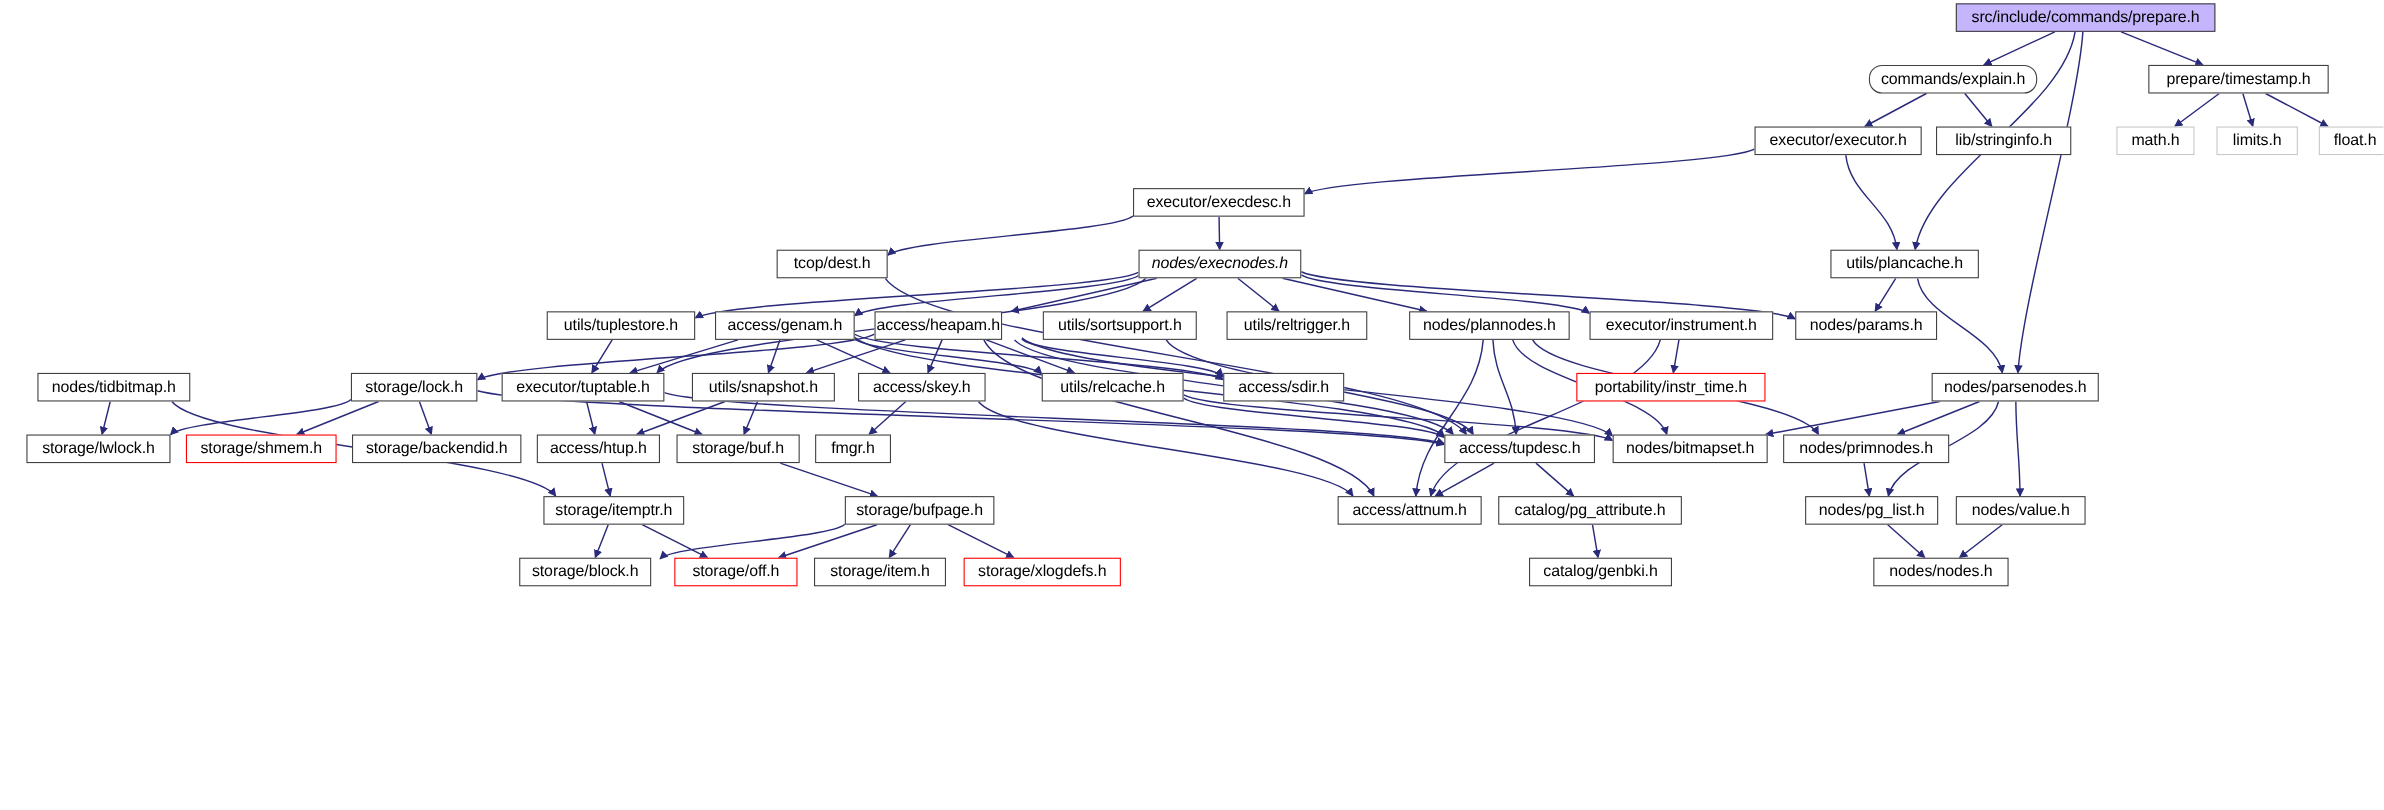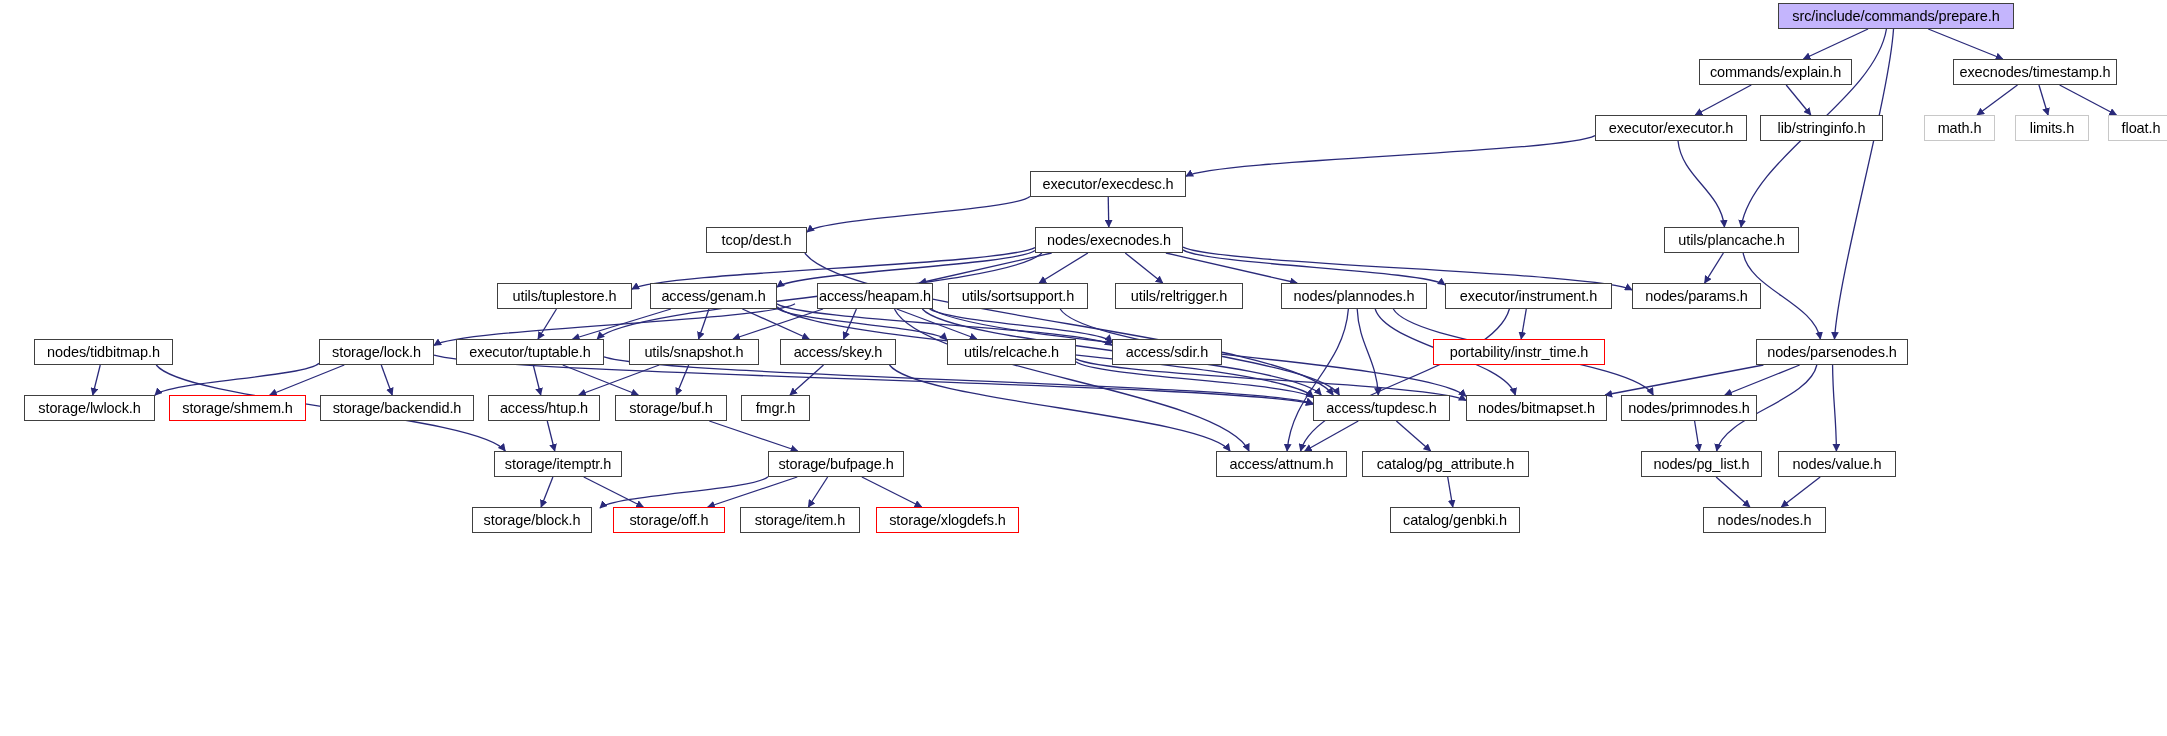--- a/index.html
+++ b/index.html
@@ -139,25 +139,25 @@
         <path d="M861.8839285714286,477 L921.6160714285714,507" fill="none" stroke="#2a2a7a" stroke-width="1.3" marker-end="url(#arrow)"></path>
         <path d="M1447.705357142857,477 L1452.794642857143,507" fill="none" stroke="#2a2a7a" stroke-width="1.3" marker-end="url(#arrow)"></path>
         <path d="M1716.125,477 L1749.875,507" fill="none" stroke="#2a2a7a" stroke-width="1.3" marker-end="url(#arrow)"></path>
         <path d="M1820.169642857143,477 L1781.330357142857,507" fill="none" stroke="#2a2a7a" stroke-width="1.3" marker-end="url(#arrow)"></path>
       </g>
   </svg>
   <div id="node-layer">
       <div class="node root" style="left: 1778px; top: 3px; width: 236px;">
         <span>src/include/commands/prepare.h</span>
       </div>
-      <div class="node" style="left: 1699px; top: 59px; width: 153px;">
+      <div class="node" style="left: 1699px; top: 59px; width: 153px; border-radius: 12px;">
         <span>commands/explain.h</span>
       </div>
       <div class="node" style="left: 1953px; top: 59px; width: 164px;">
-        <span>execnodes/timestamp.h</span>
+        <span>prepare/timestamp.h</span>
       </div>
       <div class="node" style="left: 1595px; top: 115px; width: 152px;">
         <span>executor/executor.h</span>
       </div>
       <div class="node" style="left: 1760px; top: 115px; width: 123px;">
         <span>lib/stringinfo.h</span>
       </div>
       <div class="node plain" style="left: 1924px; top: 115px; width: 71px;">
         <span>math.h</span>
       </div>
@@ -169,30 +169,30 @@
       </div>
       <div class="node" style="left: 1030px; top: 171px; width: 156px;">
         <span>executor/execdesc.h</span>
       </div>
       <div class="node" style="left: 1664px; top: 227px; width: 135px;">
         <span>utils/plancache.h</span>
       </div>
       <div class="node" style="left: 706px; top: 227px; width: 101px;">
         <span>tcop/dest.h</span>
       </div>
-      <div class="node" style="left: 1035px; top: 227px; width: 148px;">
+      <div class="node" style="left: 1035px; top: 227px; width: 148px; font-style: italic;">
         <span>nodes/execnodes.h</span>
       </div>
       <div class="node" style="left: 497px; top: 283px; width: 135px;">
         <span>utils/tuplestore.h</span>
       </div>
       <div class="node" style="left: 650px; top: 283px; width: 127px;">
         <span>access/genam.h</span>
       </div>
-      <div class="node" style="left: 795px; top: 283px; width: 116px; margin-left: 22px;">
+      <div class="node" style="left: 795px; top: 283px; width: 116px;">
         <span>access/heapam.h</span>
       </div>
       <div class="node" style="left: 948px; top: 283px; width: 140px;">
         <span>utils/sortsupport.h</span>
       </div>
       <div class="node" style="left: 1115px; top: 283px; width: 128px;">
         <span>utils/reltrigger.h</span>
       </div>
       <div class="node" style="left: 1281px; top: 283px; width: 146px;">
         <span>nodes/plannodes.h</span>
@@ -247,21 +247,21 @@
       </div>
       <div class="node" style="left: 741px; top: 395px; width: 69px;">
         <span>fmgr.h</span>
       </div>
       <div class="node" style="left: 1313px; top: 395px; width: 137px;">
         <span>access/tupdesc.h</span>
       </div>
       <div class="node" style="left: 1466px; top: 395px; width: 141px;">
         <span>nodes/bitmapset.h</span>
       </div>
-      <div class="node" style="left: 1621px; top: 395px; width: 136px;">
+      <div class="node" style="left: 1621px; top: 395px; width: 151px;">
         <span>nodes/primnodes.h</span>
       </div>
       <div class="node" style="left: 494px; top: 451px; width: 128px;">
         <span>storage/itemptr.h</span>
       </div>
       <div class="node" style="left: 768px; top: 451px; width: 136px;">
         <span>storage/bufpage.h</span>
       </div>
       <div class="node" style="left: 1216px; top: 451px; width: 131px;">
         <span>access/attnum.h</span>

